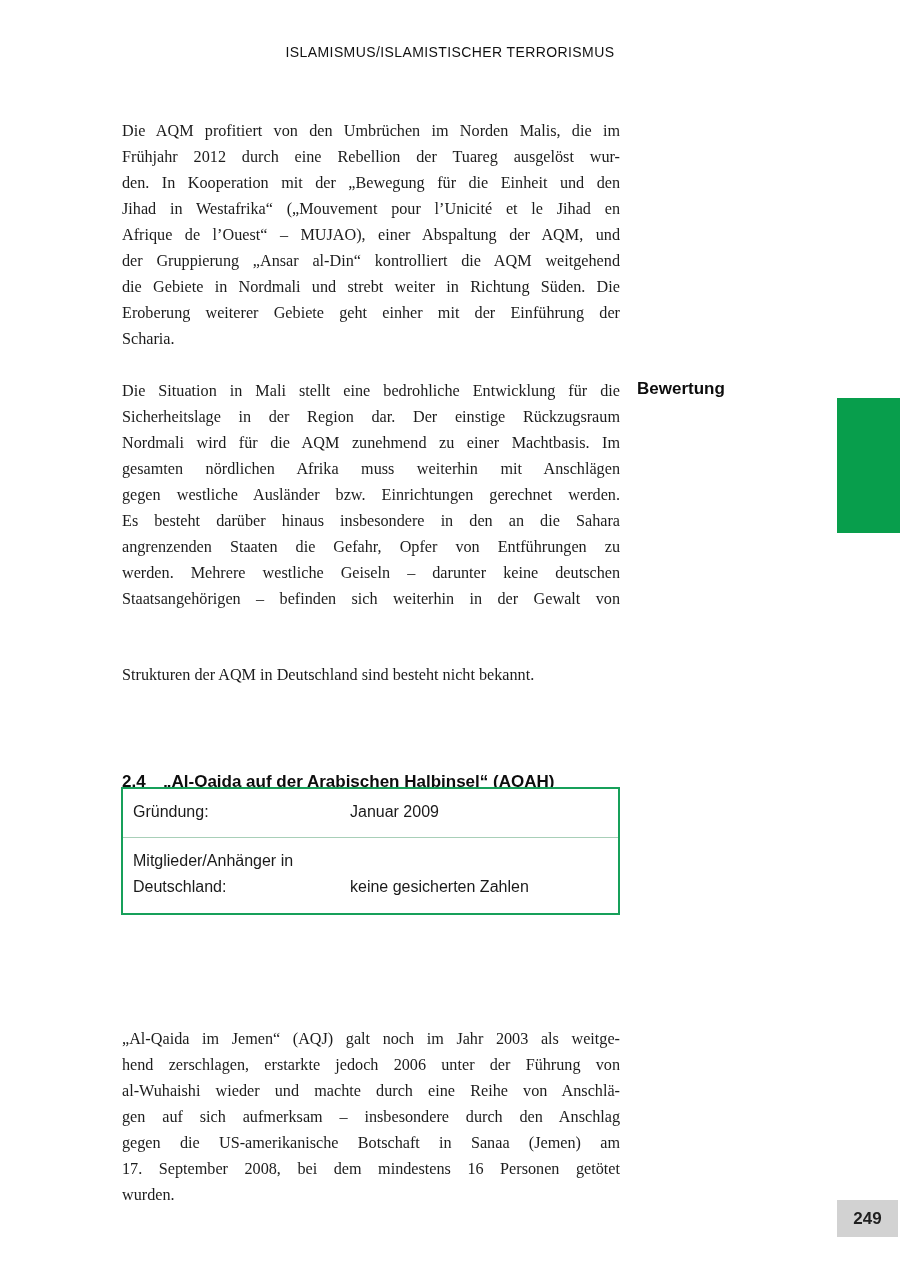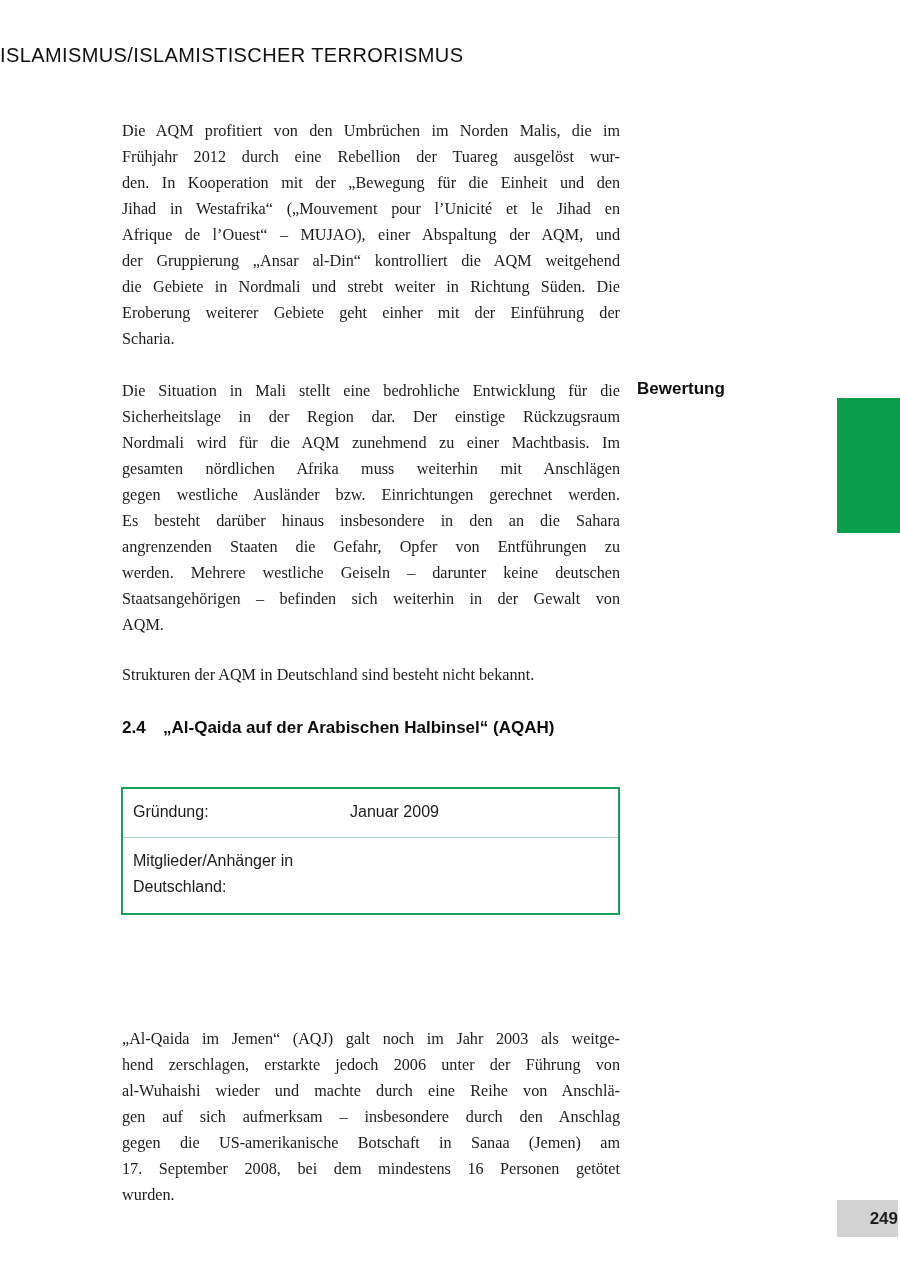--- a/index.html
+++ b/index.html
@@ -9,23 +9,23 @@
     height: 1276px;
     background: #ffffff;
     overflow: hidden;
     font-family: "Liberation Serif", serif;
     color: #1c1c1c;
   }
   
   .running-head {
     position: absolute;
     top: 44px; left: 0; width: 900px;
-    text-align: left;
+    text-align: center;
     font-family: "Liberation Sans", sans-serif;
-    font-size: 20px;
+    font-size: 14px;
     letter-spacing: 0.4px;
     color: #111;
   }
   
   .textcol {
     position: absolute;
     left: 122px;
     width: 498px;
     font-size: 16.2px;
     line-height: 26px;
@@ -48,21 +48,21 @@
   
   .green-tab {
     position: absolute;
     left: 837px; top: 398px;
     width: 63px; height: 135px;
     background: #089e4c;
   }
   
   .section-heading {
     position: absolute;
-    left: 122px; top: 718px;
+    left: 122px; top: 772px;
     width: 520px;
     font-family: "Liberation Sans", sans-serif;
     font-weight: bold;
     font-size: 17px;
     color: #0d0d0d;
     white-space: nowrap;
   }
   .section-heading .secnum { display: inline-block; width: 41px; }
   
   .fact-table {
@@ -80,21 +80,21 @@
   .frow { display: flex; box-sizing: border-box; padding: 10px 8px 12px 10px; min-height: 47px; }
   .frow + .frow { border-top: 1px solid #a8cfb8; min-height: 76px; }
   .fcell-label { width: 217px; flex: 0 0 217px; }
   .fcell-value { flex: 1 1 auto; }
   
   .pagenum-box {
     position: absolute;
     left: 837px; top: 1200px;
     width: 61px; height: 37px;
     background: #d2d2d2;
-    display: flex; align-items: center; justify-content: flex-end;
+    display: flex; align-items: center; justify-content: center;
     font-family: "Liberation Sans", sans-serif;
     font-weight: bold;
     font-size: 17px;
     color: #1f1f1f;
   }
 </style>
 </head>
 <body>
 
 <div class="page">
@@ -116,21 +116,20 @@
   <div class="textcol para justify" id="p2">
       <div class="tline jfull">Die Situation in Mali stellt eine bedrohliche Entwicklung für die</div>
       <div class="tline jfull">Sicherheitslage in der Region dar. Der einstige Rückzugsraum</div>
       <div class="tline jfull">Nordmali wird für die AQM zunehmend zu einer Machtbasis. Im</div>
       <div class="tline jfull">gesamten nördlichen Afrika muss weiterhin mit Anschlägen</div>
       <div class="tline jfull">gegen westliche Ausländer bzw. Einrichtungen gerechnet werden.</div>
       <div class="tline jfull">Es besteht darüber hinaus insbesondere in den an die Sahara</div>
       <div class="tline jfull">angrenzenden Staaten die Gefahr, Opfer von Entführungen zu</div>
       <div class="tline jfull">werden. Mehrere westliche Geiseln – darunter keine deutschen</div>
       <div class="tline jfull">Staatsangehörigen – befinden sich weiterhin in der Gewalt von</div>
-      <div class="tline">AQM.</div>
     </div>
 
   <div class="margin-note">Bewertung</div>
 
   <div class="green-tab"></div>
 
   <div class="textcol para" id="p3">
       <div class="tline">Strukturen der AQM in Deutschland sind besteht nicht bekannt.</div>
     </div>
 
@@ -147,20 +146,21 @@
           <div class="tline">Januar 2009</div>
         </div>
     </div>
     <div class="frow">
       <div class="fcell-label">
           <div class="tline">Mitglieder/Anhänger in</div>
           <div class="tline">Deutschland:</div>
         </div>
       <div class="fcell-value">
           <div class="tline">&nbsp;</div>
+          <div class="tline">keine gesicherten Zahlen</div>
         </div>
     </div>
   </div>
 
   <div class="textcol para justify" id="p4">
       <div class="tline jfull">„Al-Qaida im Jemen“ (AQJ) galt noch im Jahr 2003 als weitge-</div>
       <div class="tline jfull">hend zerschlagen, erstarkte jedoch 2006 unter der Führung von</div>
       <div class="tline jfull">al-Wuhaishi wieder und machte durch eine Reihe von Anschlä-</div>
       <div class="tline jfull">gen auf sich aufmerksam – insbesondere durch den Anschlag</div>
       <div class="tline jfull">gegen die US-amerikanische Botschaft in Sanaa (Jemen) am</div>

